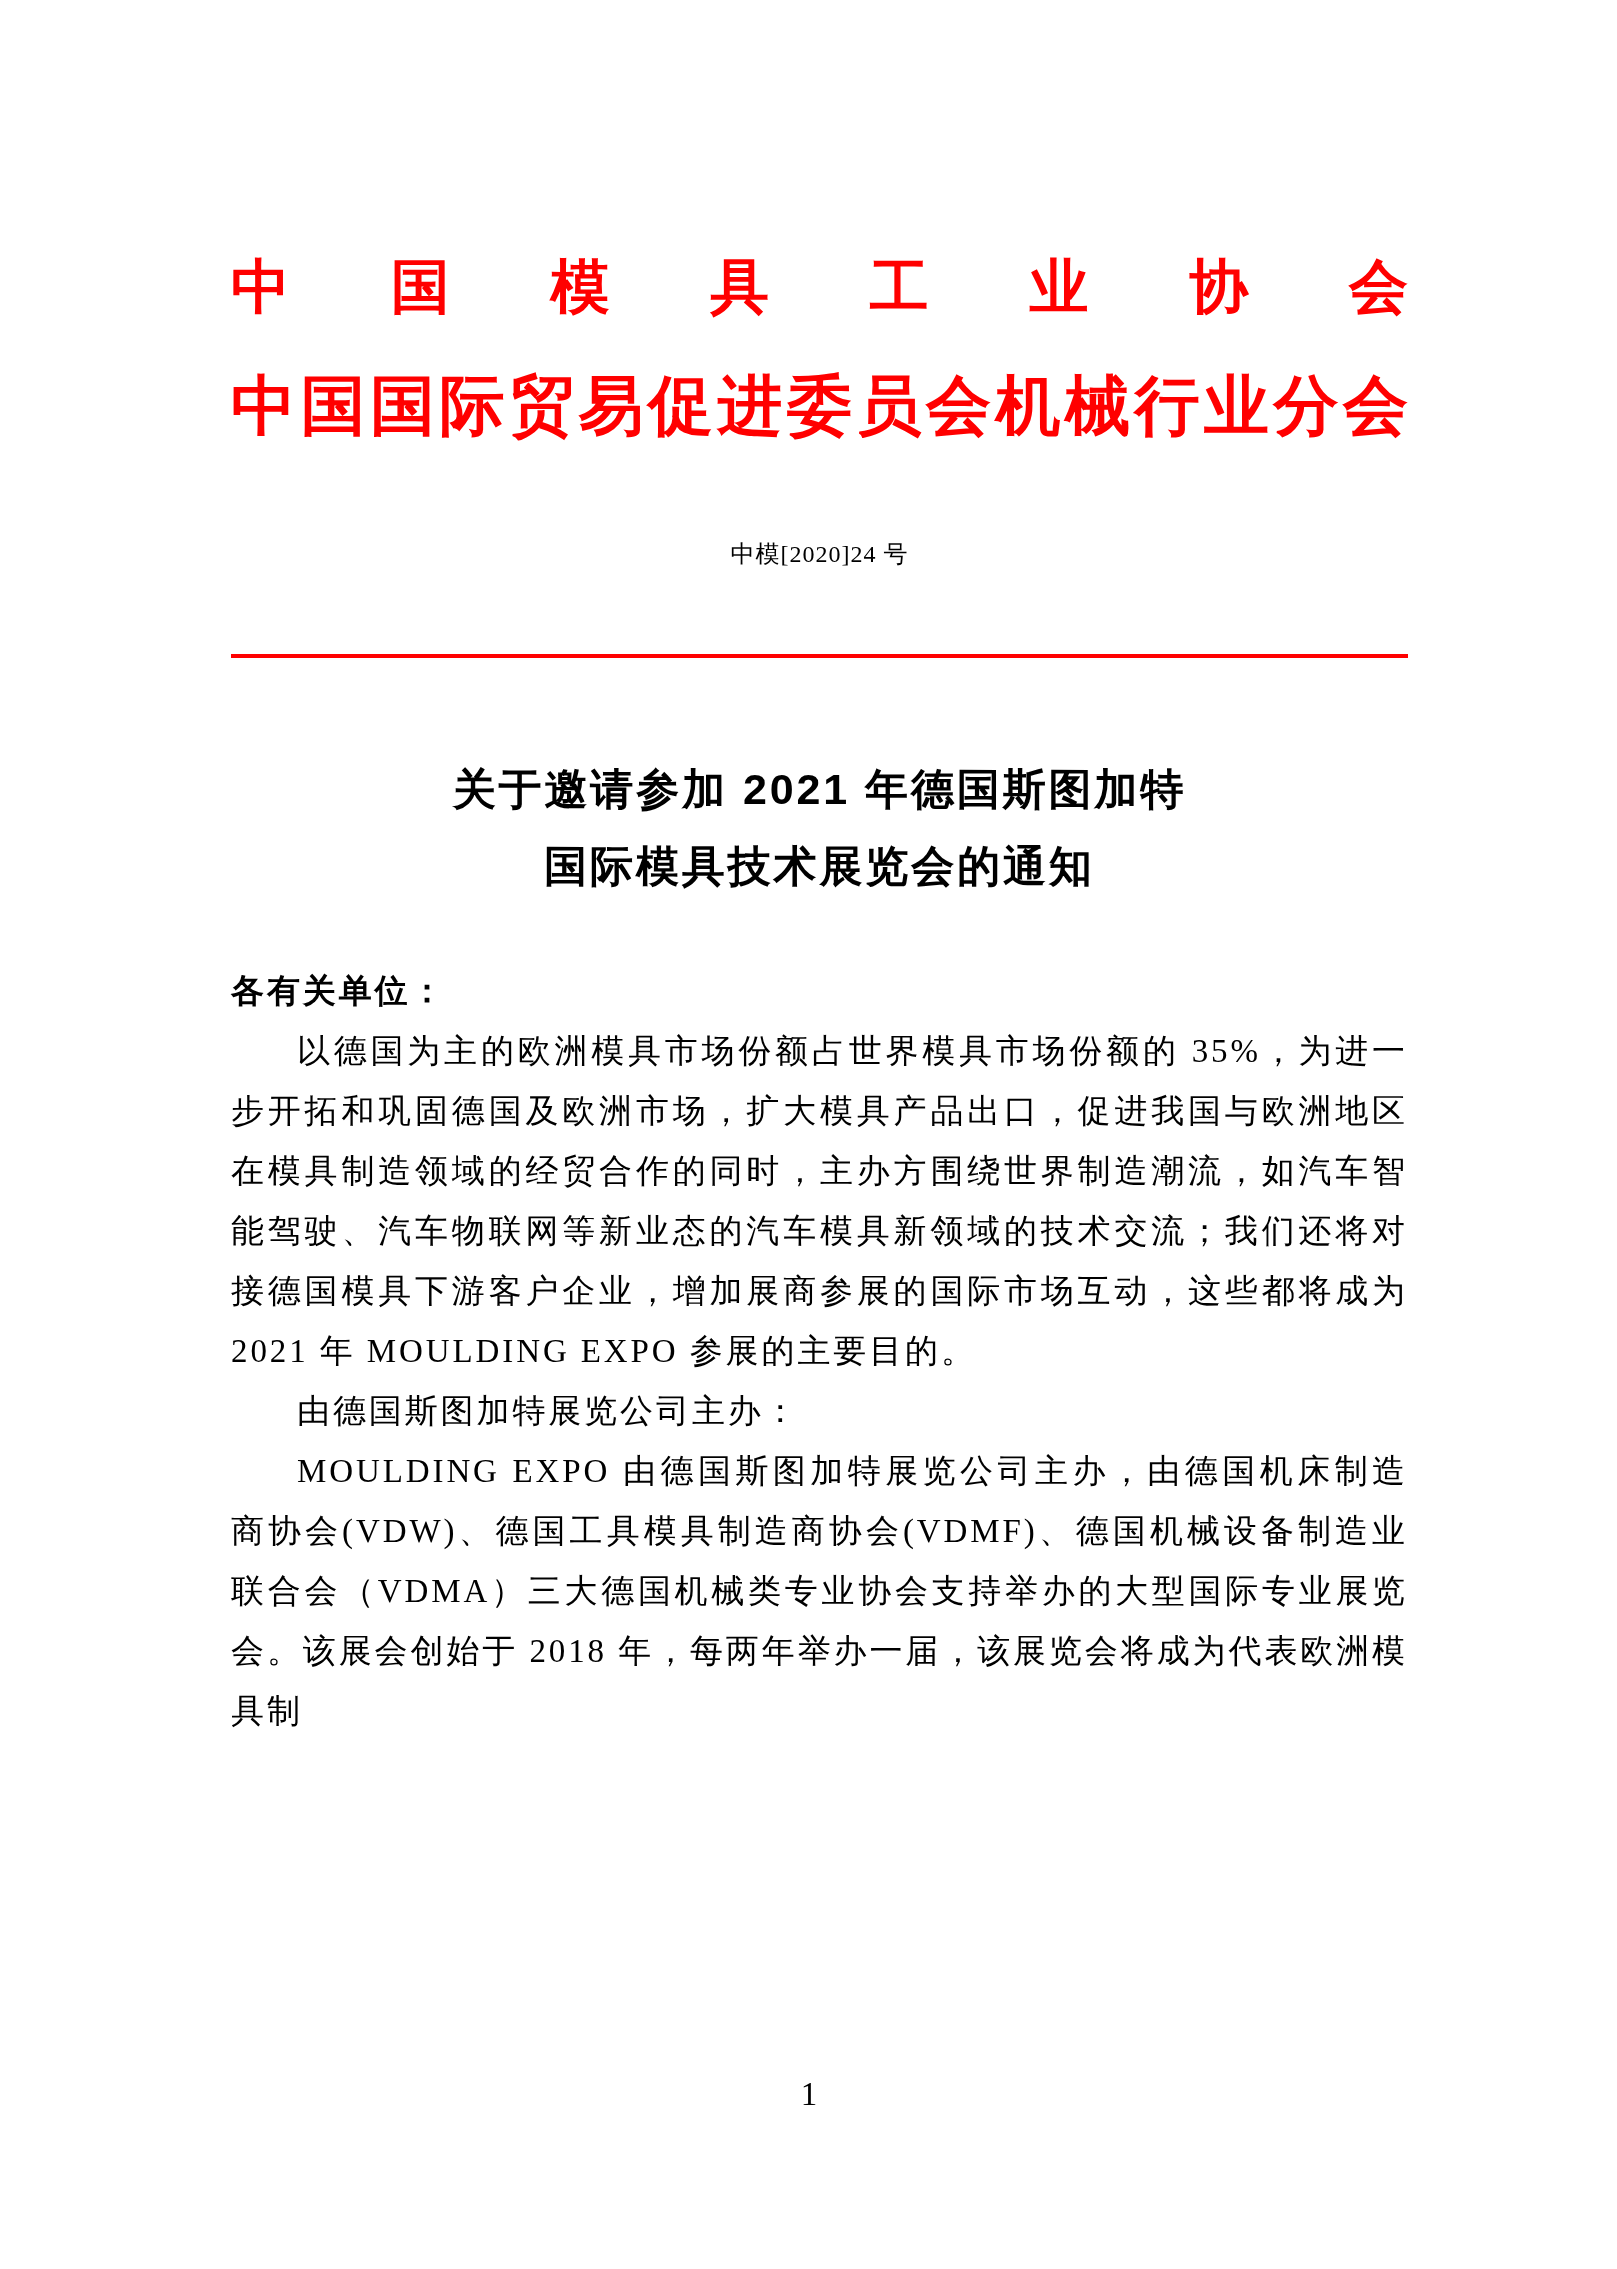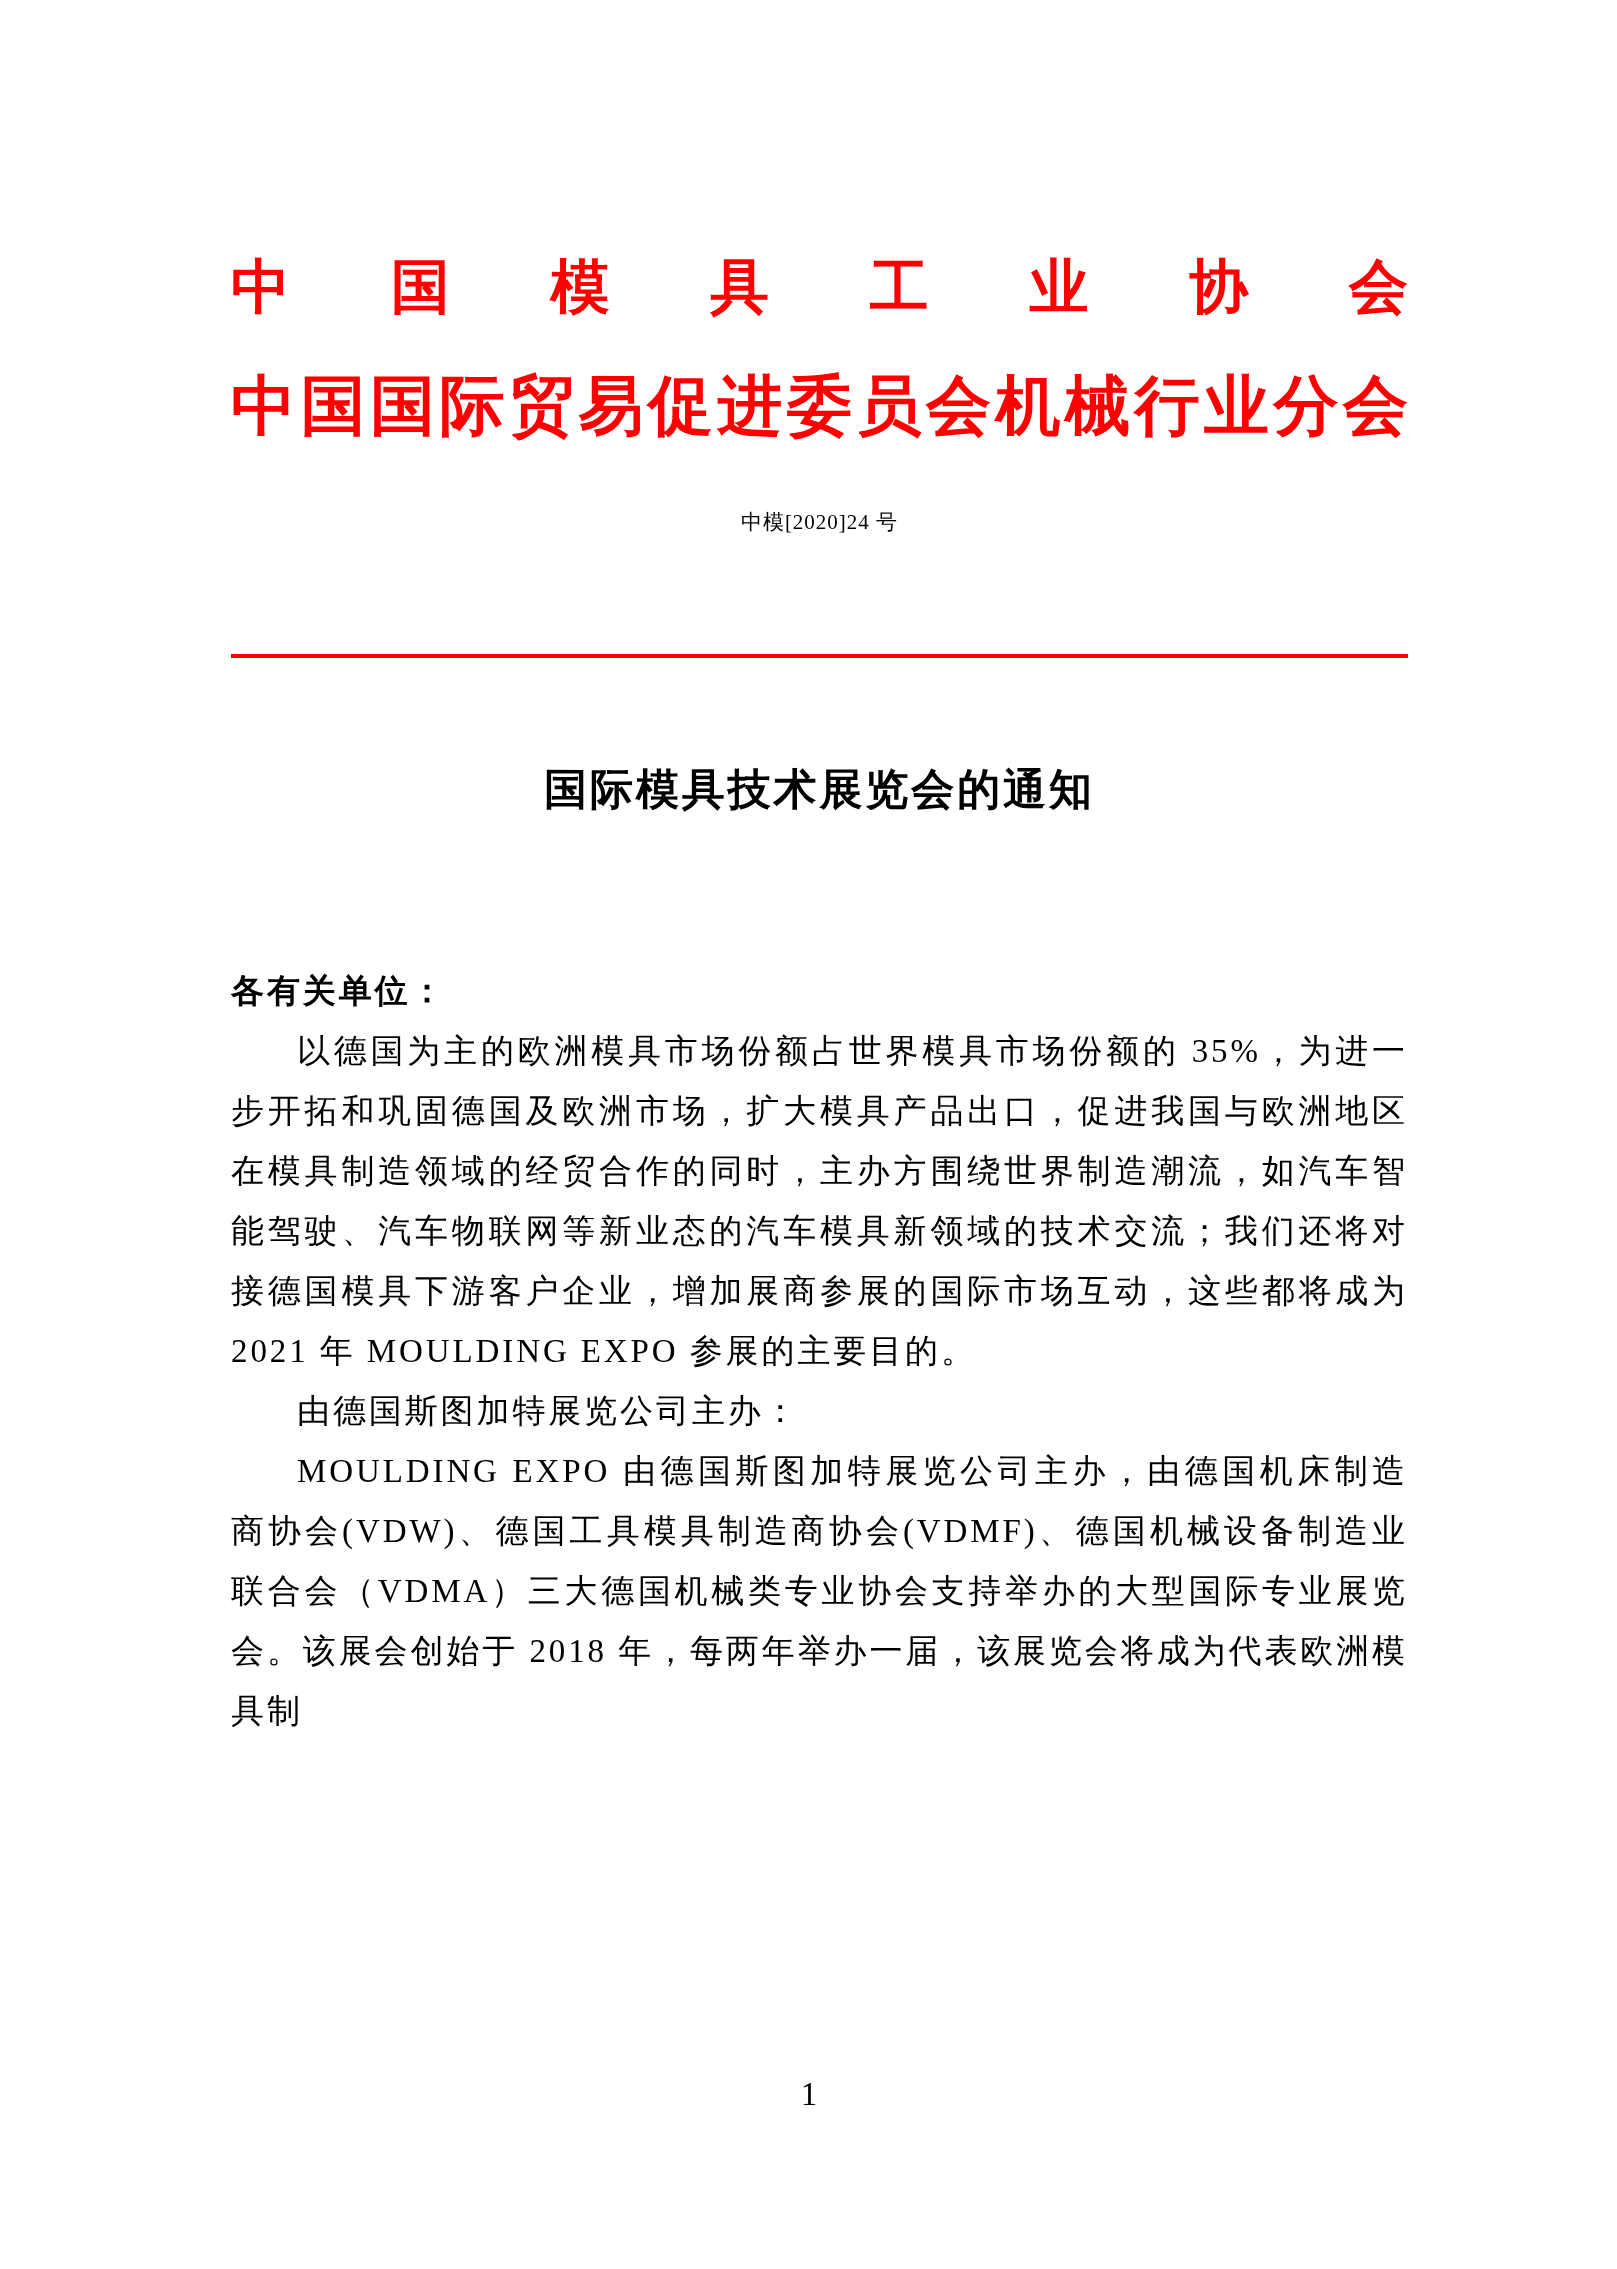--- a/index.html
+++ b/index.html
@@ -41,24 +41,24 @@
     color: #ff0000;
     font-family: "Liberation Serif", serif;
     font-weight: bold;
     font-size: 65px;
     line-height: 1.1;
     white-space: nowrap;
   }
   .doc-numbers {
     position: absolute;
     left: 231px;
-    top: 492px;
+    top: 524px;
     width: 1177px;
     text-align: center;
-    font-size: 21px;
+    font-size: 24px;
     line-height: 60px;
     letter-spacing: 1px;
   }
   .red-rule {
     position: absolute;
     left: 231px;
     top: 654px;
     width: 1177px;
     height: 3.8px;
     background: #ff0000;
@@ -146,20 +146,21 @@
       <span>会</span>
     </div>
 
   <div class="doc-numbers">
     <div>中模[2020]24 号</div>
   </div>
 
   <div class="red-rule"></div>
 
   <div class="doc-title">
+    <div>关于邀请参加 2021 年德国斯图加特</div>
     <div>国际模具技术展览会的通知</div>
   </div>
 
   <div class="doc-body">
     <div class="salutation">各有关单位：</div>
     <p class="para">以德国为主的欧洲模具市场份额占世界模具市场份额的 35%，为进一步开拓和巩固德国及欧洲市场，扩大模具产品出口，促进我国与欧洲地区在模具制造领域的经贸合作的同时，主办方围绕世界制造潮流，如汽车智能驾驶、汽车物联网等新业态的汽车模具新领域的技术交流；我们还将对接德国模具下游客户企业，增加展商参展的国际市场互动，这些都将成为 2021 年 MOULDING EXPO 参展的主要目的。</p>
     <p class="para">由德国斯图加特展览公司主办：</p>
     <p class="para">MOULDING EXPO 由德国斯图加特展览公司主办，由德国机床制造商协会(VDW)、德国工具模具制造商协会(VDMF)、德国机械设备制造业联合会（VDMA）三大德国机械类专业协会支持举办的大型国际专业展览会。该展会创始于 2018 年，每两年举办一届，该展览会将成为代表欧洲模具制</p>
   </div>
 

